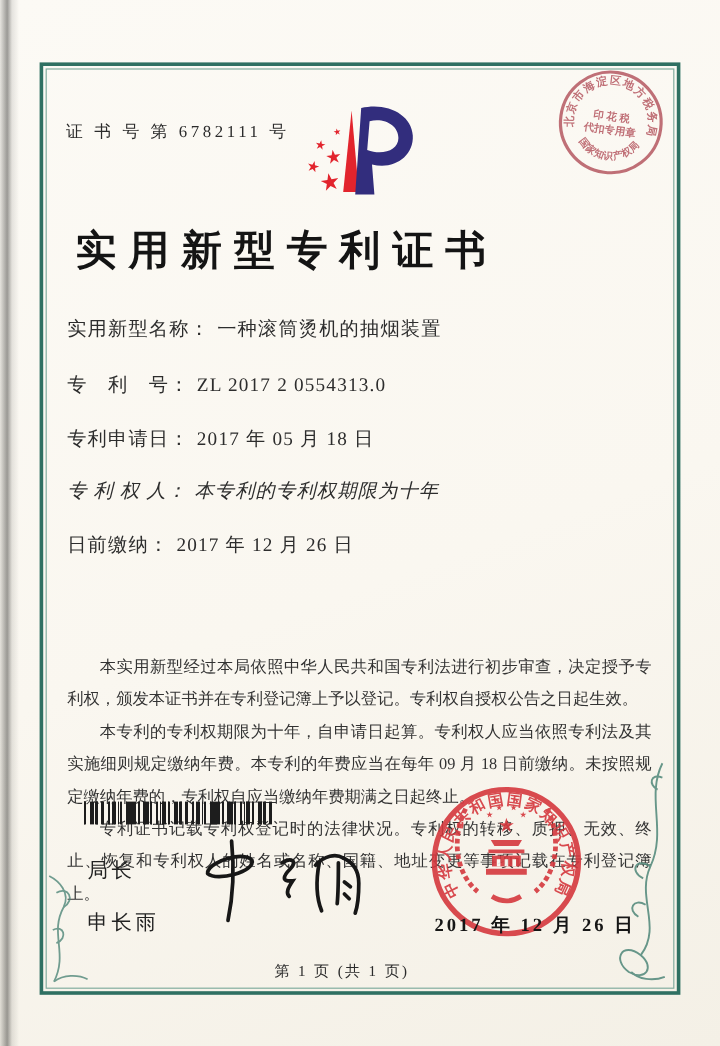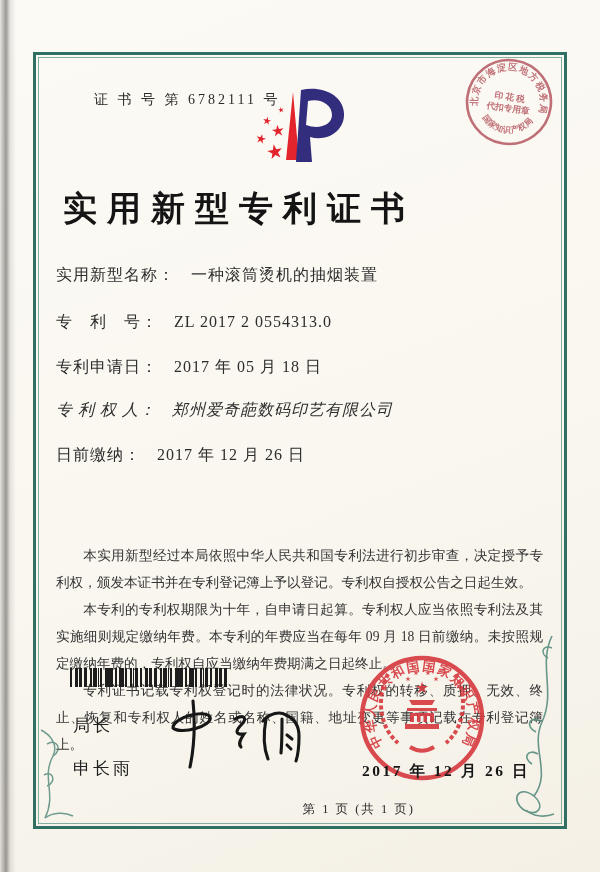--- a/index.html
+++ b/index.html
@@ -7,49 +7,49 @@
     position:relative;width:600px;height:872px;margin:0 auto;overflow:hidden;
     background:linear-gradient(160deg,#fcfaf5 0%,#faf7f0 55%,#f4f0e6 100%);
     font-family:"Liberation Serif","DejaVu Serif",serif;color:#2e2e2e;
   }
   .scan::before{ 
     content:"";position:absolute;left:0;top:0;bottom:0;width:16px;z-index:9;pointer-events:none;
     background:linear-gradient(90deg,rgba(40,40,35,.10) 0,rgba(20,20,18,.42) 6px,rgba(20,20,18,.10) 10px,rgba(0,0,0,0) 16px);
   }
   .frame{position:absolute;left:33px;top:52px;width:528px;height:771px;border:3px solid #2f7062;z-index:1;}
   .frame-inner{position:absolute;left:2px;top:2px;right:2px;bottom:2px;border:1px solid #82ad9f;}
-  .cert-no{position:absolute;left:55px;top:91px;font-size:14px;letter-spacing:3px;color:#2b2b2b;z-index:2;margin-left:39px;}
+  .cert-no{position:absolute;left:55px;top:101px;font-size:14px;letter-spacing:3px;color:#2b2b2b;z-index:2;}
   .stamp{position:absolute;left:464px;top:57px;width:90px;height:90px;z-index:3;opacity:.82;transform:rotate(8deg);}
   .logo{position:absolute;left:250px;top:84px;width:100px;height:88px;z-index:2;}
   .title{position:absolute;left:0;width:478px;top:186px;text-align:center;font-size:34px;font-weight:bold;
          letter-spacing:10px;color:#141414;z-index:2;}
   .fields{position:absolute;left:56px;top:264px;width:480px;font-size:16px;color:#2d2d2d;z-index:2;}
   .field{line-height:22px;margin-bottom:21px;letter-spacing:1px;}
   .field:nth-child(1){margin-bottom:25px;}
   .field:nth-child(2){margin-bottom:23px;}
   .field:nth-child(4){margin-bottom:23px;font-style:italic;}
-  .flabel{margin-right:16px;}
+  .flabel{margin-right:6px;}
   .paras{position:absolute;left:56px;top:542px;width:487px;font-size:13.6px;line-height:27px;
          text-align:justify;color:#333;z-index:2;}
   .paras p{margin:0;text-indent:2em;}
   .barcode{position:absolute;left:70px;top:668px;width:157px;height:19px;z-index:2;
     background-image:
       repeating-linear-gradient(90deg,#1d1d1d 0 2px,transparent 2px 5px),
       repeating-linear-gradient(90deg,#1d1d1d 0 1px,transparent 1px 7px),
       repeating-linear-gradient(90deg,transparent 0 9px,#1d1d1d 9px 12px,transparent 12px 14px);
   }
   .director-title{position:absolute;left:73px;top:714px;font-size:17px;letter-spacing:3px;color:#222;z-index:2;text-align:center;}
   .director-name{position:absolute;left:73px;top:757px;font-size:17px;letter-spacing:3px;color:#222;z-index:2;}
   .signature{position:absolute;left:163px;top:697px;width:150px;height:75px;z-index:2;}
   .seal{position:absolute;left:352px;top:648px;width:140px;height:140px;z-index:3;opacity:.9;}
   .seal-date{position:absolute;left:362px;top:761px;font-size:15.5px;font-weight:600;letter-spacing:2.5px;
              color:#161616;z-index:4;white-space:nowrap;}
   .flourish-right{position:absolute;left:504px;top:634px;width:54px;height:186px;z-index:2;opacity:.85;}
   .flourish-left{position:absolute;left:37px;top:724px;width:54px;height:96px;z-index:2;opacity:.8;}
-  .footer{position:absolute;left:155px;top:801px;width:260px;text-align:right;font-size:12.5px;
+  .footer{position:absolute;left:155px;top:801px;width:260px;text-align:center;font-size:12.5px;
           letter-spacing:2px;color:#2b2b2b;z-index:2;}
   svg text{font-family:"Liberation Serif","DejaVu Serif",serif;}
 </style>
 </head>
 <body>
 
 <div class="scan">
 
   <div class="frame">
     <div class="frame-inner"></div>
@@ -92,21 +92,21 @@
     <div class="field">
       <span class="flabel">实用新型名称：</span><span class="fvalue">一种滚筒烫机的抽烟装置</span>
     </div>
     <div class="field">
       <span class="flabel">专　利　号：</span><span class="fvalue">ZL 2017 2 0554313.0</span>
     </div>
     <div class="field">
       <span class="flabel">专利申请日：</span><span class="fvalue">2017 年 05 月 18 日</span>
     </div>
     <div class="field">
-      <span class="flabel">专 利 权 人：</span><span class="fvalue">郑州爱奇葩数码印艺有限公司</span>
+      <span class="flabel">专 利 权 人：</span><span class="fvalue">本专利的专利权期限为十年</span>
     </div>
     <div class="field">
       <span class="flabel">日前缴纳：</span><span class="fvalue">2017 年 12 月 26 日</span>
     </div>
   </div>
 
   <div class="paras">
     <p>本实用新型经过本局依照中华人民共和国专利法进行初步审查，决定授予专利权，颁发本证书并在专利登记簿上予以登记。专利权自授权公告之日起生效。</p>
     <p>本专利的专利权期限为十年，自申请日起算。专利权人应当依照专利法及其实施细则规定缴纳年费。本专利的年费应当在每年 09 月 18 日前缴纳。未按照规定缴纳年费的，专利权自应当缴纳年费期满之日起终止。</p>
     <p>专利证书记载专利权登记时的法律状况。专利权的转移、质押、无效、终止、恢复和专利权人的姓名或名称、国籍、地址变更等事项记载在专利登记簿上。</p>

